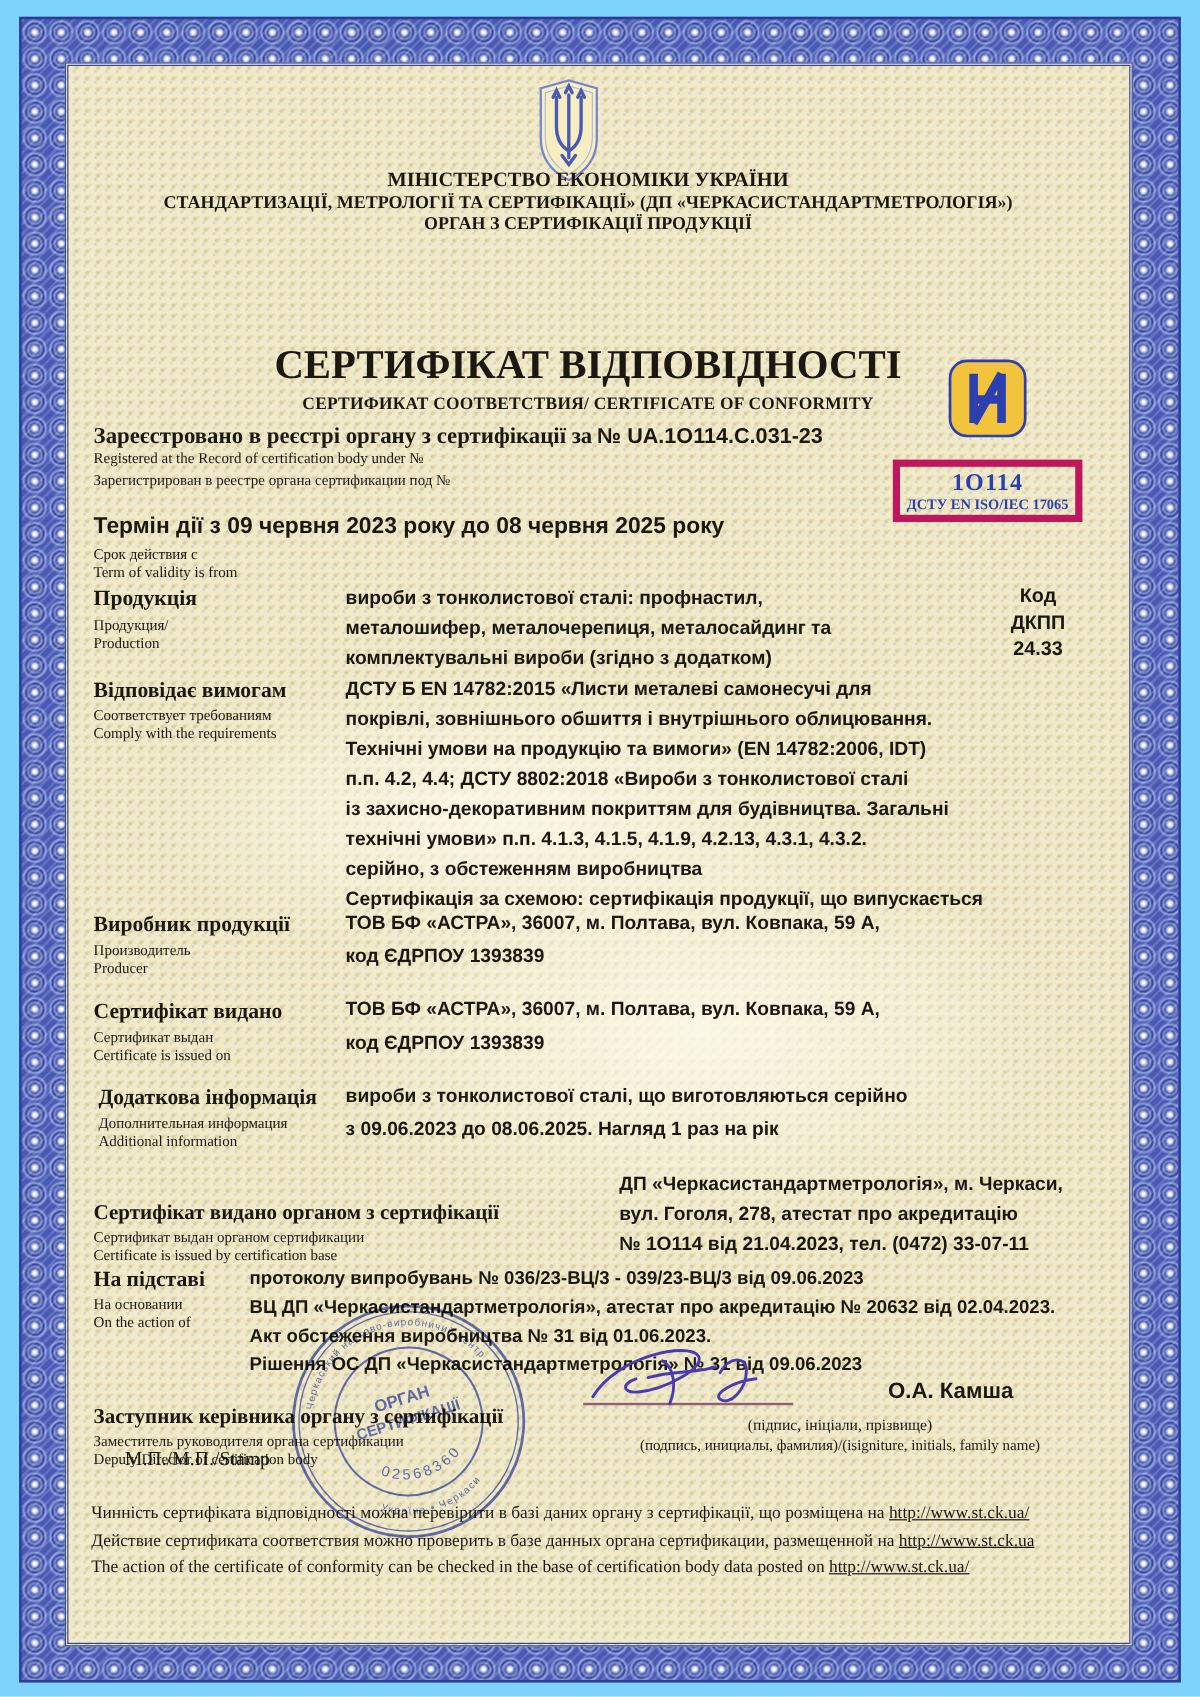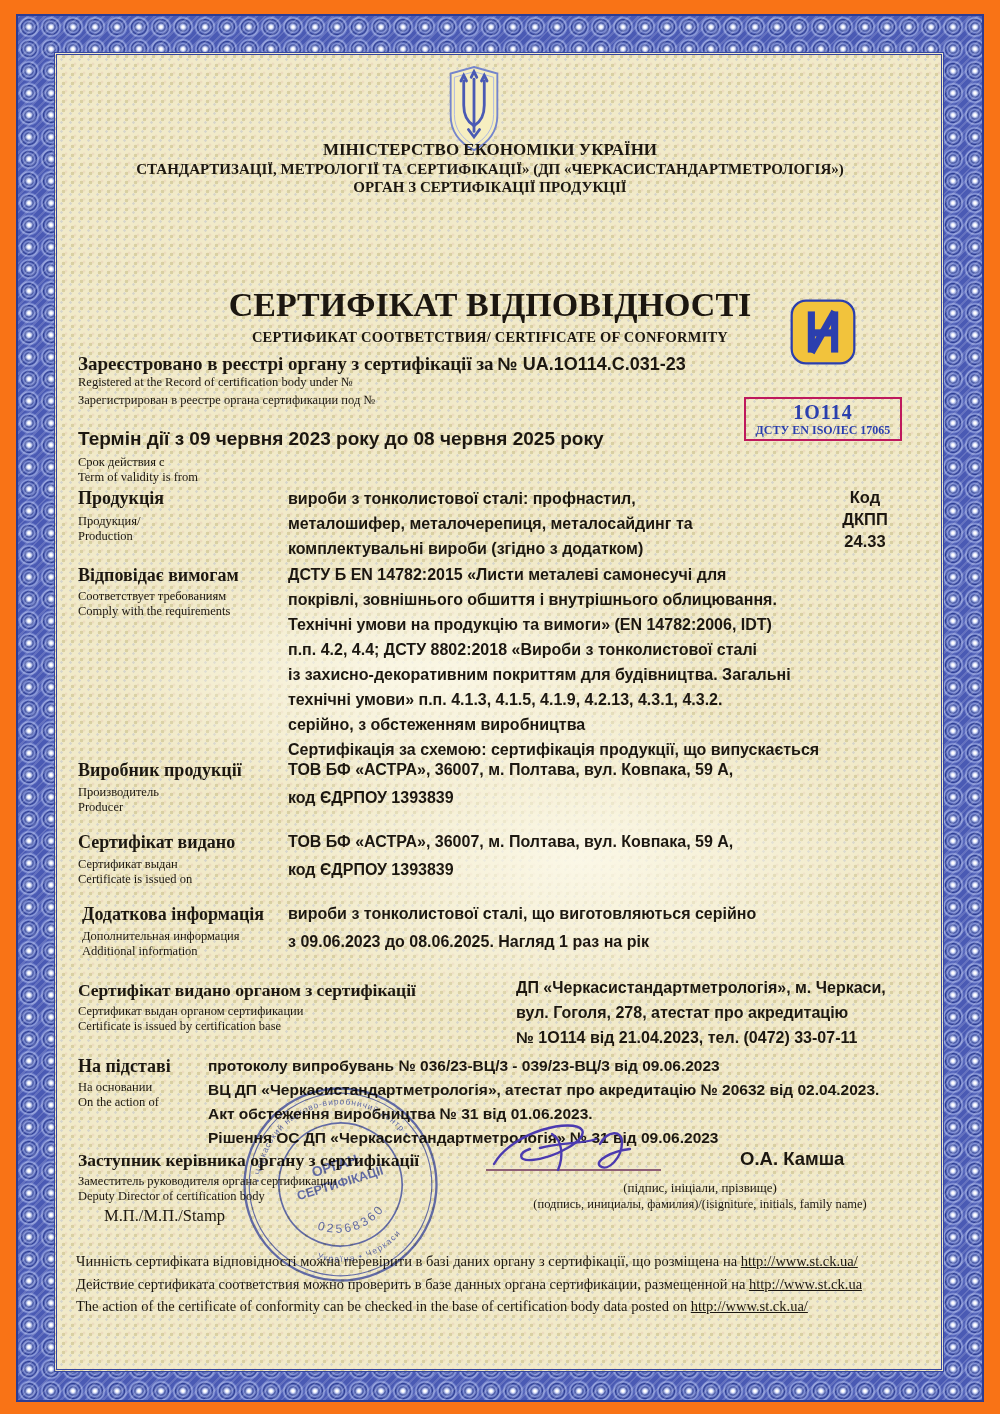--- a/index.html
+++ b/index.html
@@ -1,16 +1,16 @@
 <!DOCTYPE html>
 <html><head>
 <meta charset="utf-8">
 <style>
   html,body{margin:0;padding:0;background:#ffffff;}
-  .page{position:relative;width:1000px;height:1414px;background:#f97316;overflow:hidden;
+  .page{position:relative;width:1000px;height:1414px;background:#7dd3fc;overflow:hidden;
         font-family:"Liberation Serif",serif;color:#1c1710;}
   
   .band{position:absolute;left:16px;top:14px;right:16px;bottom:12px;
         background-color:#5565bd;
         background-image:
           radial-gradient(circle at 11px 11px,#ffffff 1.2px,#aab7e8 2.6px,#44549f 4px,#8494d8 5.5px,#2c3c94 7.5px,#93a2e0 9px,#4a5ab4 11px);
         background-size:22px 22px;
         border:2px solid #2c3c94;}
   .band:after{content:"";position:absolute;inset:0;
         background:repeating-linear-gradient(135deg,rgba(255,255,255,.14) 0 2px,transparent 2px 6px);}
@@ -30,26 +30,26 @@
   .ctr{text-align:center;}
   .hdr1{font-weight:bold;font-size:17px;line-height:20px;}
   .hdr{font-weight:bold;font-size:15px;line-height:18px;}
   .title{font-weight:bold;font-size:34px;letter-spacing:0px;}
   .subtitle{font-weight:bold;font-size:14.5px;letter-spacing:.2px;margin-top:5px;}
   .regmain{font-weight:bold;font-size:19px;}
   .regnum{font-family:"Liberation Sans",sans-serif;font-weight:bold;font-size:18px;}
   .small{font-size:12.5px;line-height:15px;}
   .validity{font-family:"Liberation Sans",sans-serif;font-weight:bold;font-size:19px;}
   .lbl{font-weight:bold;font-size:18px;line-height:20px;}
-  .lbl2{font-weight:bold;font-size:17.5px;line-height:20px;}
+  .lbl2{font-weight:bold;font-size:17.5px;line-height:20px;margin-top:20px;}
   .val{font-family:"Liberation Sans",sans-serif;font-weight:bold;font-size:16px;line-height:25px;}
   .val28{font-family:"Liberation Sans",sans-serif;font-weight:bold;font-size:16px;line-height:28px;}
   .valg{font-family:"Liberation Sans",sans-serif;font-weight:bold;font-size:15.5px;line-height:24px;}
   .code{font-family:"Liberation Sans",sans-serif;font-weight:bold;font-size:16.5px;line-height:22px;text-align:center;}
-  .numbox{border:2px solid #be185d;color:#2b3fae;text-align:center;padding:2px 4px;box-sizing:border-box;margin-top:14px;}
+  .numbox{border:6px solid #be185d;color:#2b3fae;text-align:center;padding:2px 4px;box-sizing:border-box;}
   .numbox .n1{font-weight:bold;font-size:20px;line-height:22px;letter-spacing:1px;}
   .numbox .n2{font-weight:bold;font-size:12px;line-height:14px;}
   .footline{font-size:14.5px;line-height:22.5px;}
   .url{text-decoration:underline;}
   .capt1{font-size:13px;line-height:16px;}
   .capt2{font-size:12.5px;line-height:16px;}
   .name{font-family:"Liberation Sans",sans-serif;font-weight:bold;font-size:18.5px;}
   .mp{font-size:16.5px;}
   .stamp{position:absolute;left:238px;top:1082px;width:205px;height:205px;
          transform:rotate(-17deg);opacity:.78;mix-blend-mode:multiply;}

